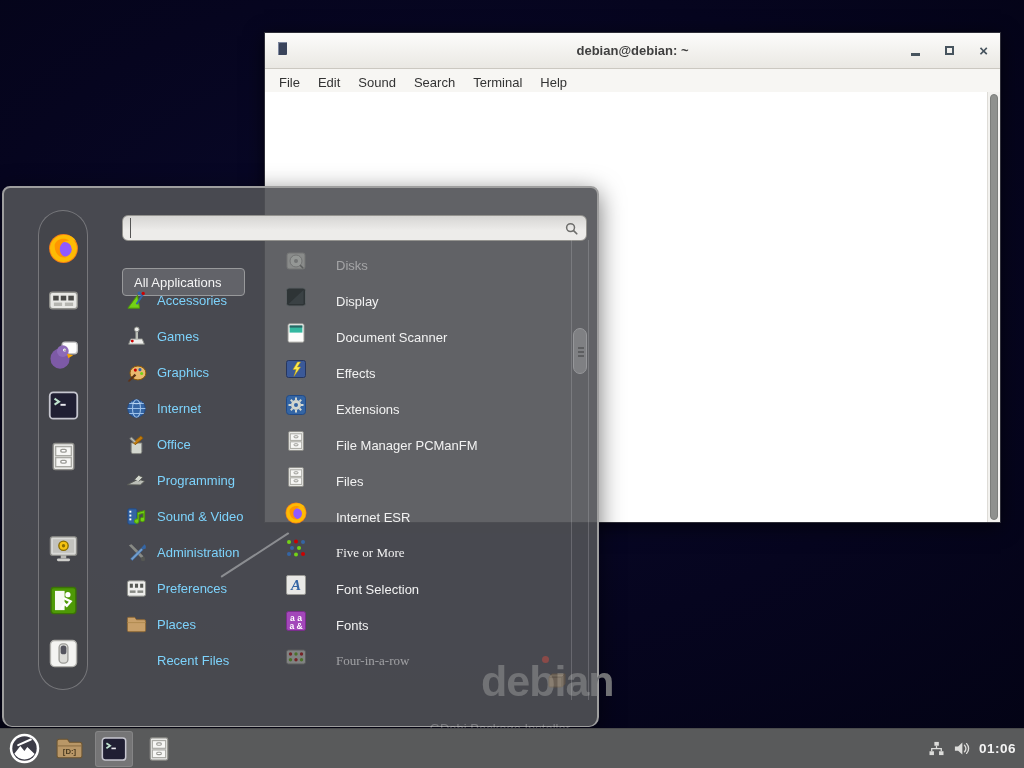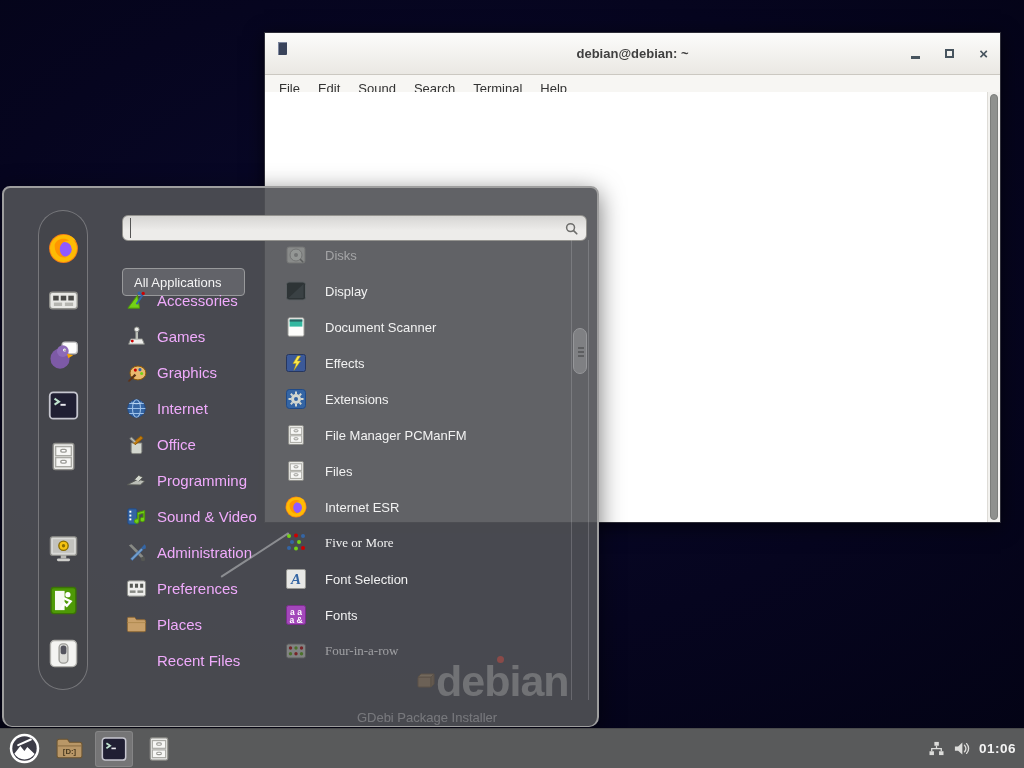--- a/index.html
+++ b/index.html
@@ -6,21 +6,21 @@
   html,body { width:1024px; height:768px; overflow:hidden; }
   body { font-family:"Liberation Sans", sans-serif; position:relative; background:#000; }
 
   
   #desktop { position:absolute; inset:0;
     background: radial-gradient(ellipse 900px 600px at 45% 40%, #0a0a2e 0%, #06051f 55%, #030314 100%); }
 
   
   #terminal { position:absolute; left:264px; top:32px; width:737px; height:491px;
     background:#ffffff; border:1px solid #30303a; box-shadow:0 4px 18px rgba(0,0,0,.6); }
-  .titlebar { position:relative; height:42px;
+  .titlebar { position:relative; height:36px;
     background:linear-gradient(#fcfcfb, #eae8e3); border-bottom:1px solid #cbc8c1;
     display:flex; align-items:center; justify-content:center; }
   .titlebar .title { font-size:13px; font-weight:bold; color:#3f3f3f; }
   .tb-appicon { position:absolute; left:13px; top:9px; width:9px; height:13px;
     background:#39435a; border-radius:1px; box-shadow:inset 1px 1px 0 #7e88a0; }
   .win-controls { position:absolute; right:12px; top:0; height:100%;
     display:flex; align-items:center; gap:25px; }
   .wc-min { width:9px; height:3px; background:#47545e; margin-top:8px; }
   .wc-max { width:9px; height:9px; border:2.5px solid #47545e; }
   .wc-close { font-size:15px; font-weight:bold; color:#47545e; line-height:1; }
@@ -39,21 +39,21 @@
   .term-thumb { position:absolute; left:2px; right:2px; top:2px; bottom:2px;
     background:#8f918e; border:1px solid #7c7e7b; border-radius:5px; }
 
   
   #app-menu { position:absolute; left:2px; top:186px; width:597px; height:541px;
     background:rgba(80,81,85,0.9);
     border:2px solid #9e9e9e; border-bottom-width:1px;
     border-radius:8px 8px 10px 10px;
     box-shadow:0 6px 24px rgba(0,0,0,.55); }
 
-  .watermark { position:absolute; left:432px; top:472px; font-size:43px; font-weight:bold;
+  .watermark { position:absolute; left:477px; top:472px; font-size:43px; font-weight:bold;
     letter-spacing:-1px; color:#717275; line-height:1; pointer-events:none; }
   .wm-dot { position:absolute; left:61px; top:-4px; width:7px; height:7px;
     border-radius:50%; background:#8a4a48; }
 
   .fav-rail { position:absolute; left:34px; top:22px; width:50px; height:480px;
     border:1px solid rgba(170,170,172,.5); border-radius:25px;
     background:rgba(55,55,58,.22); }
   .fav-btn { position:absolute; left:43px; width:33px; height:33px; }
   .fav-btn svg { width:100%; height:100%; display:block; }
 
@@ -64,26 +64,26 @@
     font-size:13px; color:#222; height:20px;
     border-left:1px solid #555; padding-left:1px; border-radius:0; }
   .search-icon-wrap { width:15px; height:15px; }
 
   .all-apps-btn { position:absolute; left:118px; top:64px; width:123px; height:28px;
     background:rgba(120,121,125,.55); border:1px solid #98999b; border-radius:4px;
     color:#f4f4f4; font-size:13px; display:flex; align-items:center; padding-left:11px;margin-top:16px; }
 
   #category-list { position:absolute; left:118px; top:94px; width:150px; }
   .cat-row { height:36px; display:flex; align-items:center; gap:9px; padding-left:3px;
-    color:#f0abfc; font-size:15px; }
+    color:#7dd3fc; font-size:13px; }
   .cat-row .cicon { width:23px; height:23px; flex:none; }
   .cat-row .cicon svg { width:100%; height:100%; display:block; }
 
   #app-list { position:absolute; left:266px; top:49px; width:300px; }
-  .app-row { height:36px; display:flex; align-items:center; gap:17px; padding-left:14px;
+  .app-row { height:36px; display:flex; align-items:flex-end; gap:28px; padding-left:14px;
     color:#f2f2f2; font-size:13px; }
   .app-row .aicon { width:24px; height:24px; flex:none; }
   .app-row .aicon svg { width:100%; height:100%; display:block; }
 
   .menu-scroll { position:absolute; left:567px; top:52px; width:18px; height:460px;
     border-left:1px solid rgba(200,200,202,.25); border-right:1px solid rgba(200,200,202,.25); }
   .menu-thumb { position:absolute; left:1px; width:14px; top:88px; height:46px;
     background:#7f8083; border:1px solid #96979a; border-radius:7px; }
   .menu-thumb .grip { position:absolute; left:4px; width:6px; height:1.5px; background:#5d5e60; }
 

